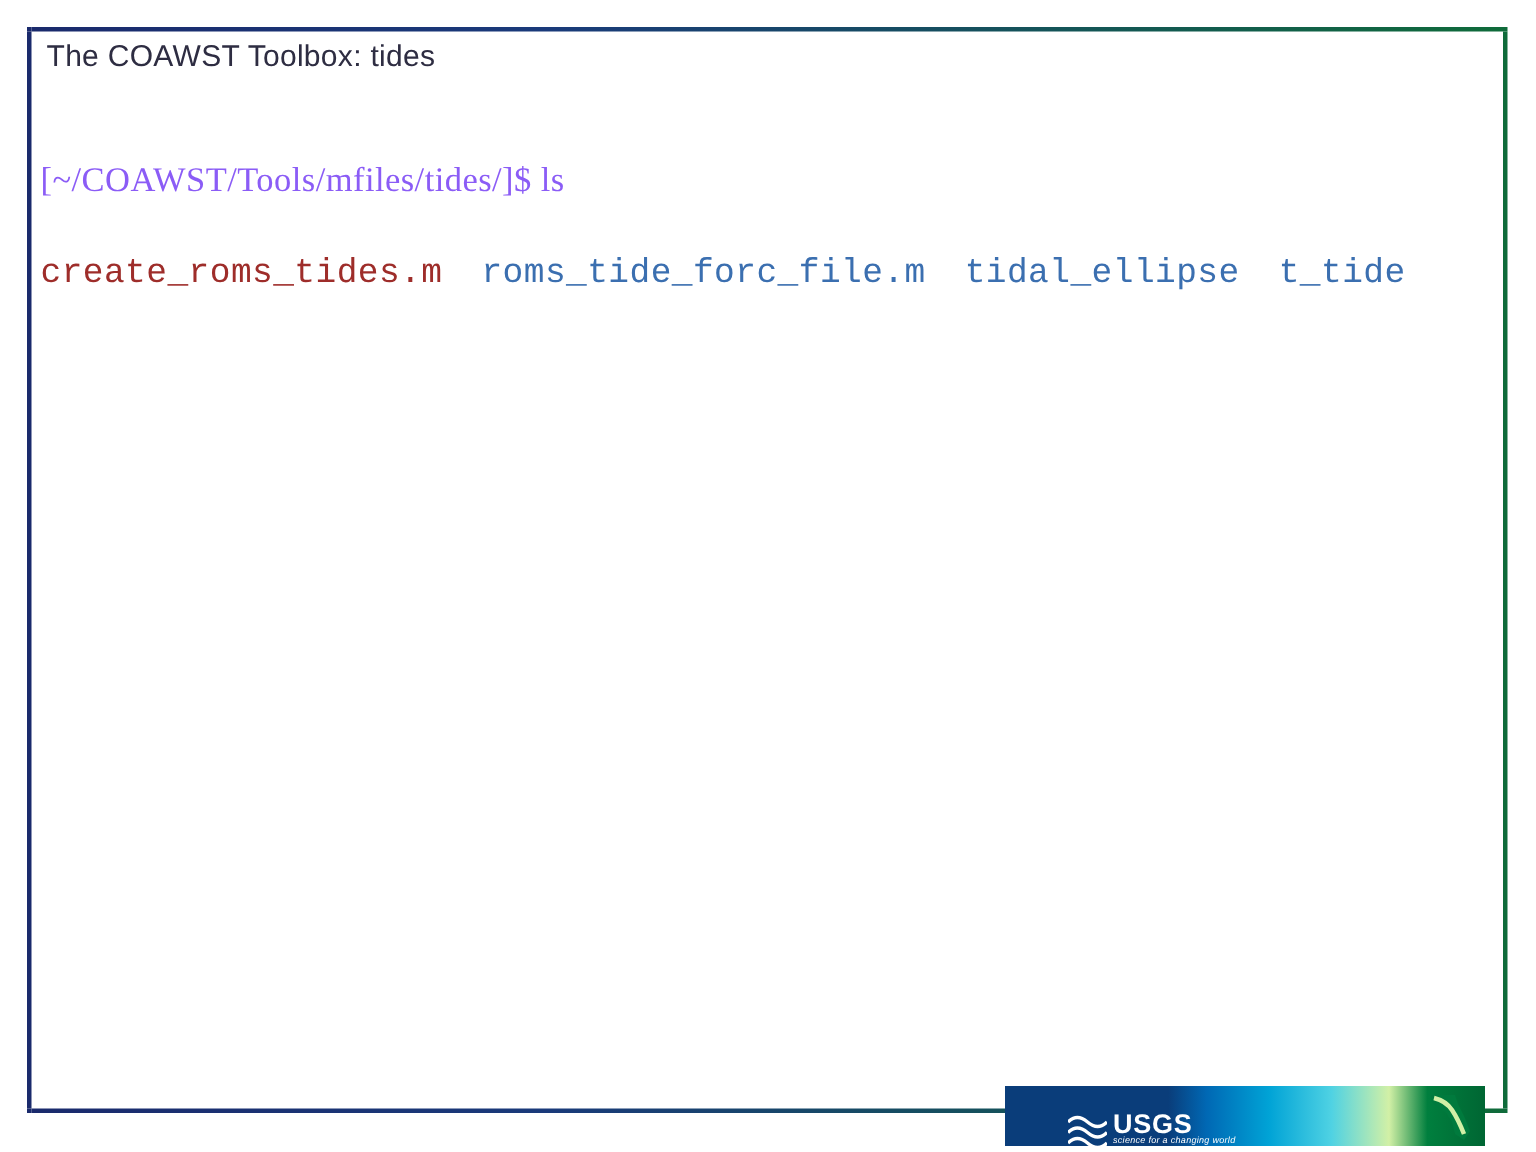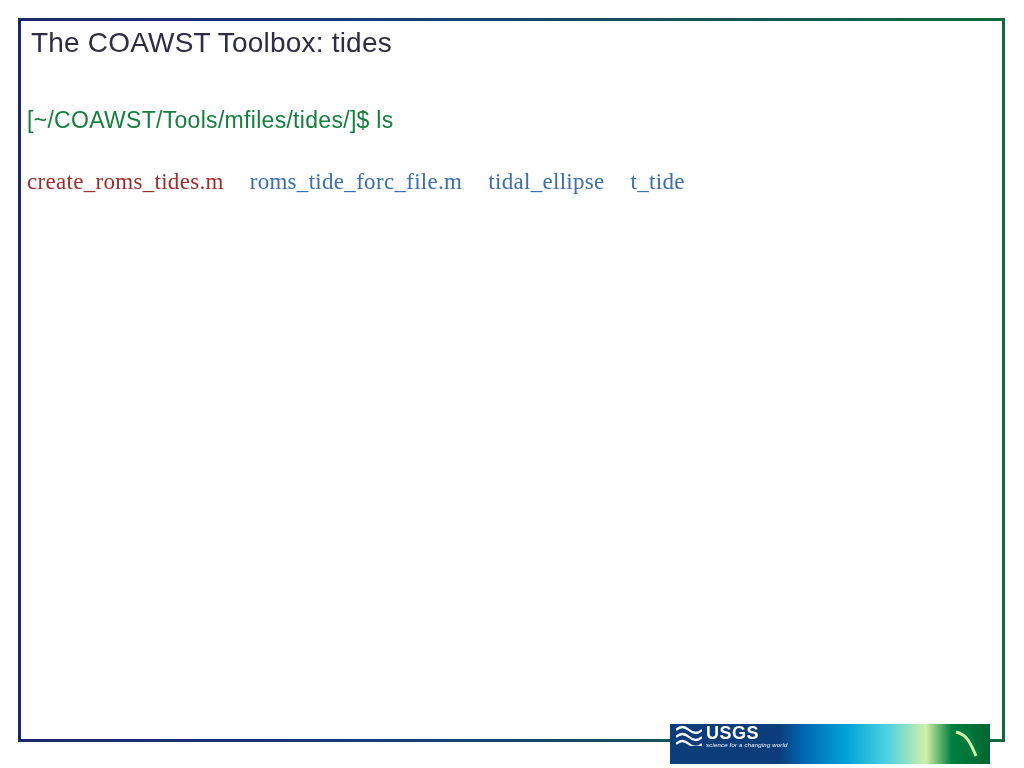--- a/index.html
+++ b/index.html
@@ -24,39 +24,39 @@
     height: 724px;
     box-sizing: border-box;
     border: 3px solid;
     border-image: linear-gradient(90deg, #1a2a6c 0%, #1a3a7a 35%, #0f6b3a 100%) 1;
     background: #fff;
   }
   .title {
     position: absolute;
     left: 10px;
     top: 6px;
-    font-size: 28px;
+    font-size: 20px;
     color: #2e2d42;
     font-weight: 500;
     letter-spacing: 0.2px;
   }
   .prompt {
     position: absolute;
     left: 6px;
     top: 86px;
-    font-family: Liberation Sans, sans-serif;
+    font-family: Liberation Serif, serif;
     font-size: 23px;
-    color: #15803d;
+    color: #8b5cf6;
     letter-spacing: 0.3px;
   }
   .ls {
     position: absolute;
     left: 6px;
     top: 148px;
-    font-family: Liberation Serif, serif;
+    font-family: Liberation Mono, monospace;
     font-size: 23px;
     letter-spacing: 0.3px;
     white-space: nowrap;
   }
   .ls .file1 { color: #9e2d2a; }
   .ls .file  { color: #3b6fb0; }
   .ls .sep   { display:inline-block; width:26px; }
   ul.bullets {
     position: absolute;
     left: 14px;
@@ -91,24 +91,25 @@
       #0a3d7a 0%, #0a3d7a 34%,
       #0068b4 42%, #00a3d6 55%,
       #4fd2e3 68%, #d2f0a6 80%,
       #007f3e 88%, #006633 100%);
     display: flex;
     align-items: center;
     z-index: 5;
   }
   .usgs-block {
     display: flex;
-    align-items: flex-start;
+    align-items: flex-end;
     height: 100%;
     padding-left: 6px;
     gap: 4px;
+    margin-left: 36px;
   }
   .usgs-wave {
     width: 26px;
     height: 22px;
     position: relative;
     overflow: hidden;
   }
   .usgs-wave svg { width: 100%; height: 100%; }
   .usgs-text {
     display: flex;

